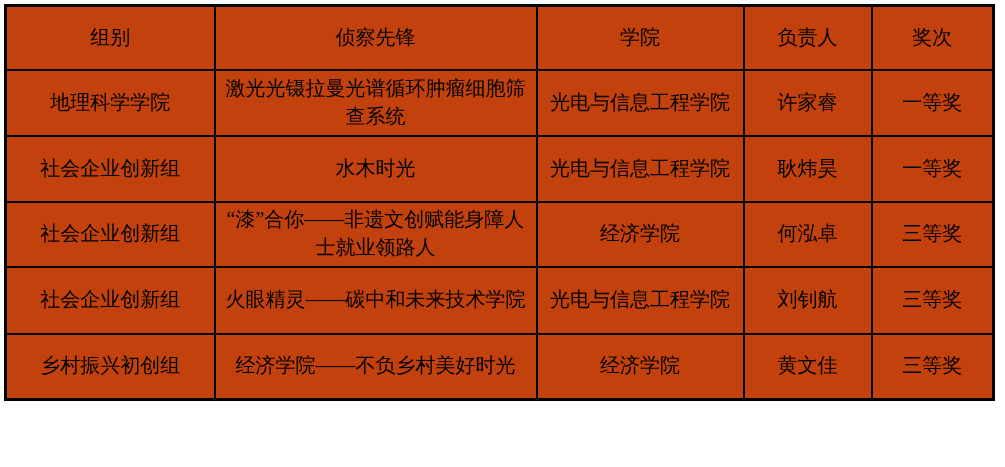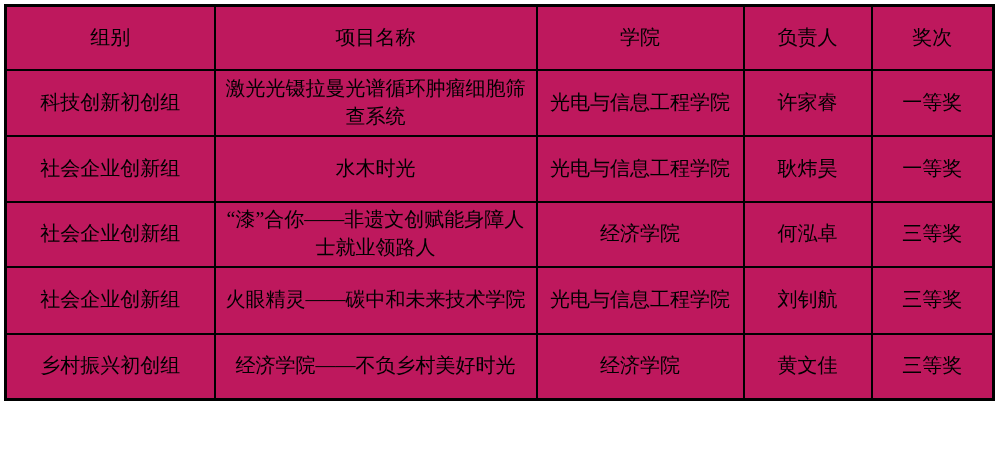--- a/index.html
+++ b/index.html
@@ -15,21 +15,21 @@
     color: #000000;
   }
   table.awards {
     position: absolute;
     left: 4px;
     top: 4px;
     width: 988px;
     border-collapse: collapse;
     table-layout: fixed;
     border: 3px solid #000000;
-    background: #be185d;
+    background: #c2410c;
   }
   table.awards th,
   table.awards td {
     border: 2px solid #000000;
     text-align: center;
     vertical-align: middle;
     font-size: 20px;
     font-weight: normal;
     line-height: 1.38;
     padding: 0 4px;
@@ -57,29 +57,29 @@
   <colgroup>
     <col class="c-group">
     <col class="c-project">
     <col class="c-college">
     <col class="c-leader">
     <col class="c-award">
   </colgroup>
   <thead>
     <tr>
       <th>组别</th>
-      <th>项目名称</th>
+      <th>侦察先锋</th>
       <th>学院</th>
       <th>负责人</th>
       <th>奖次</th>
     </tr>
   </thead>
   <tbody>
     <tr>
-      <td>科技创新初创组</td>
+      <td>地理科学学院</td>
       <td>激光光镊拉曼光谱循环肿瘤细胞筛查系统</td>
       <td>光电与信息工程学院</td>
       <td>许家睿</td>
       <td>一等奖</td>
     </tr>
     <tr>
       <td>社会企业创新组</td>
       <td>水木时光</td>
       <td>光电与信息工程学院</td>
       <td>耿炜昊</td>

